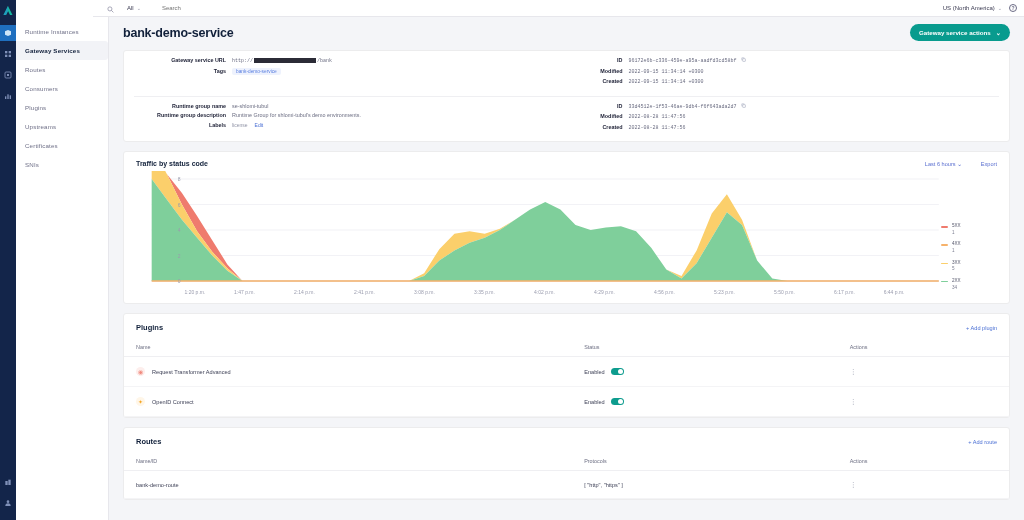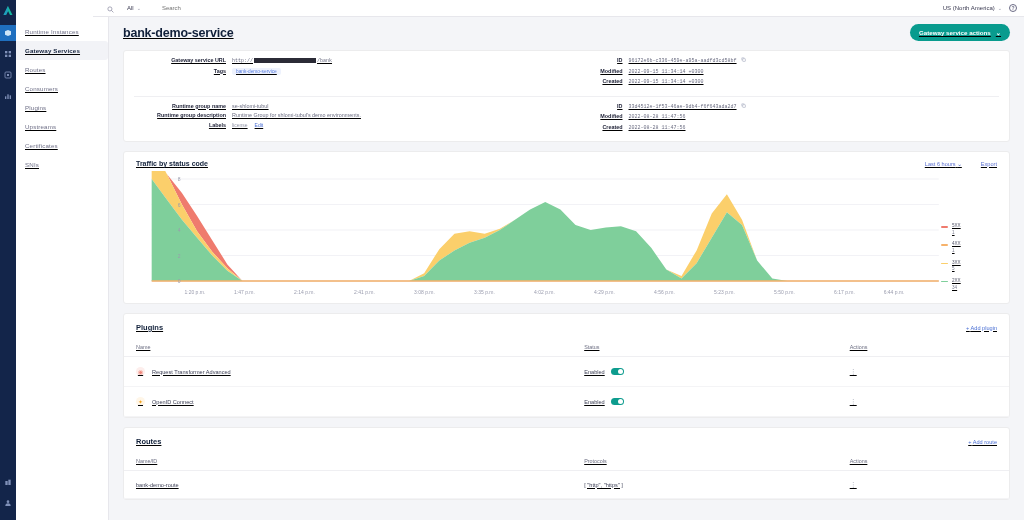--- a/index.html
+++ b/index.html
@@ -1,21 +1,21 @@
 <!DOCTYPE html>
 <html><head>
 <meta charset="utf-8">
 <style>
   * { box-sizing: border-box; margin: 0; padding: 0; }
   html, body {
     width: 1024px; height: 520px;
     font-family: "Liberation Sans", sans-serif;
     background: #f4f5f8; overflow: hidden;
   }
-  .app { display: flex; width: 1024px; height: 520px; text-decoration: underline; }
+  .app { display: flex; width: 1024px; height: 520px; }
 
   
   .rail {
     width: 16px; background: #13254a; flex: 0 0 16px;
     display: flex; flex-direction: column; align-items: center;
     padding-top: 3px; position: relative;
   }
   .rail-logo { width: 12px; height: 12px; margin-bottom: 10px; }
   .rail-item {
     width: 16px; height: 16px; display: flex;

